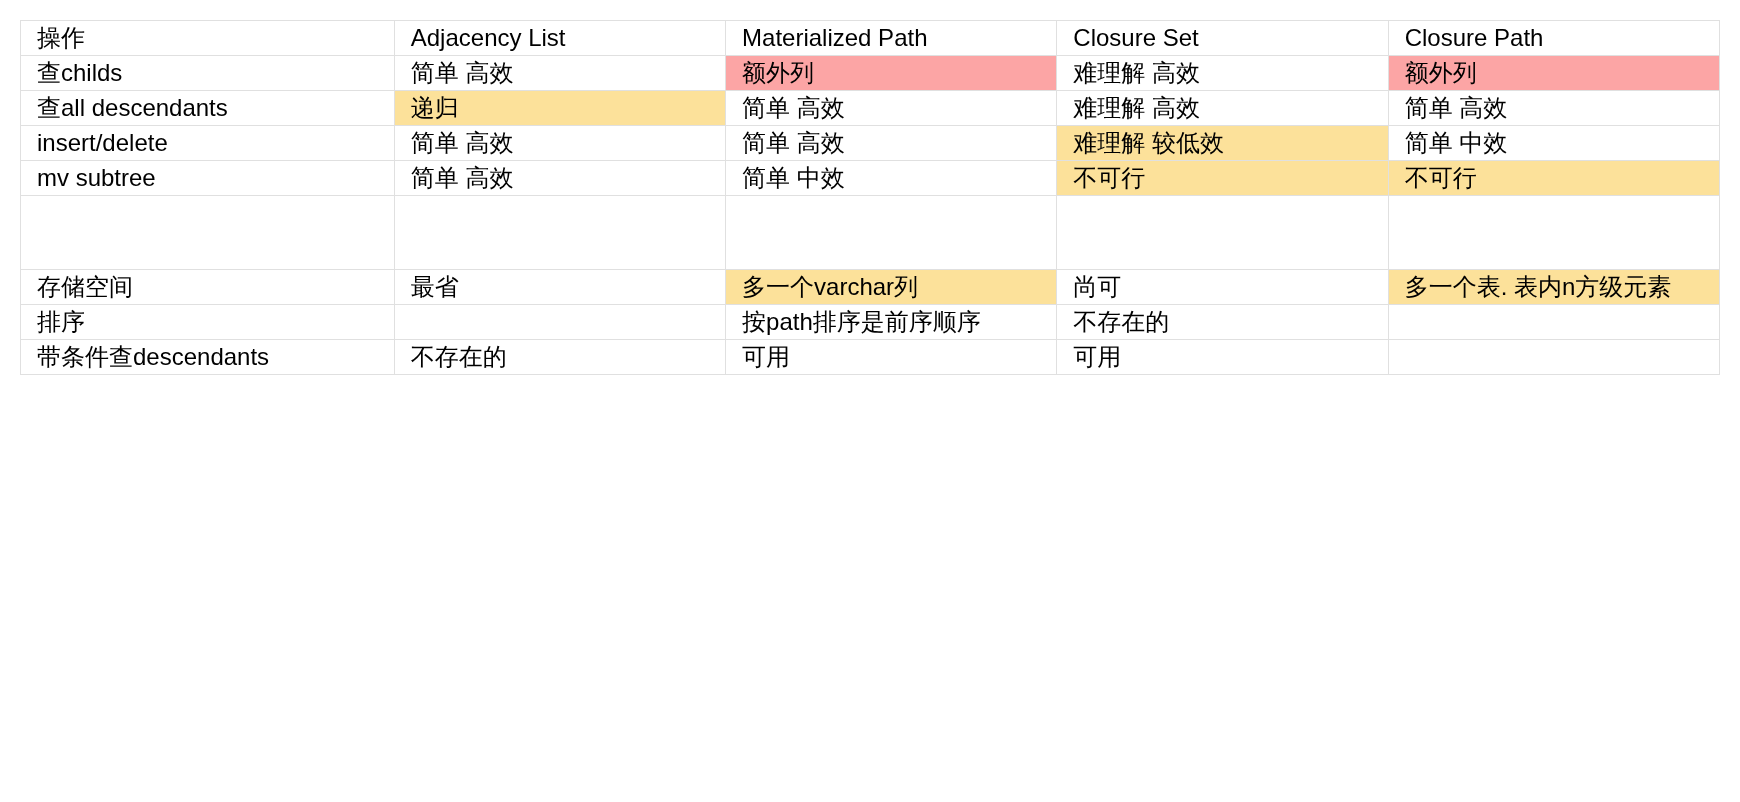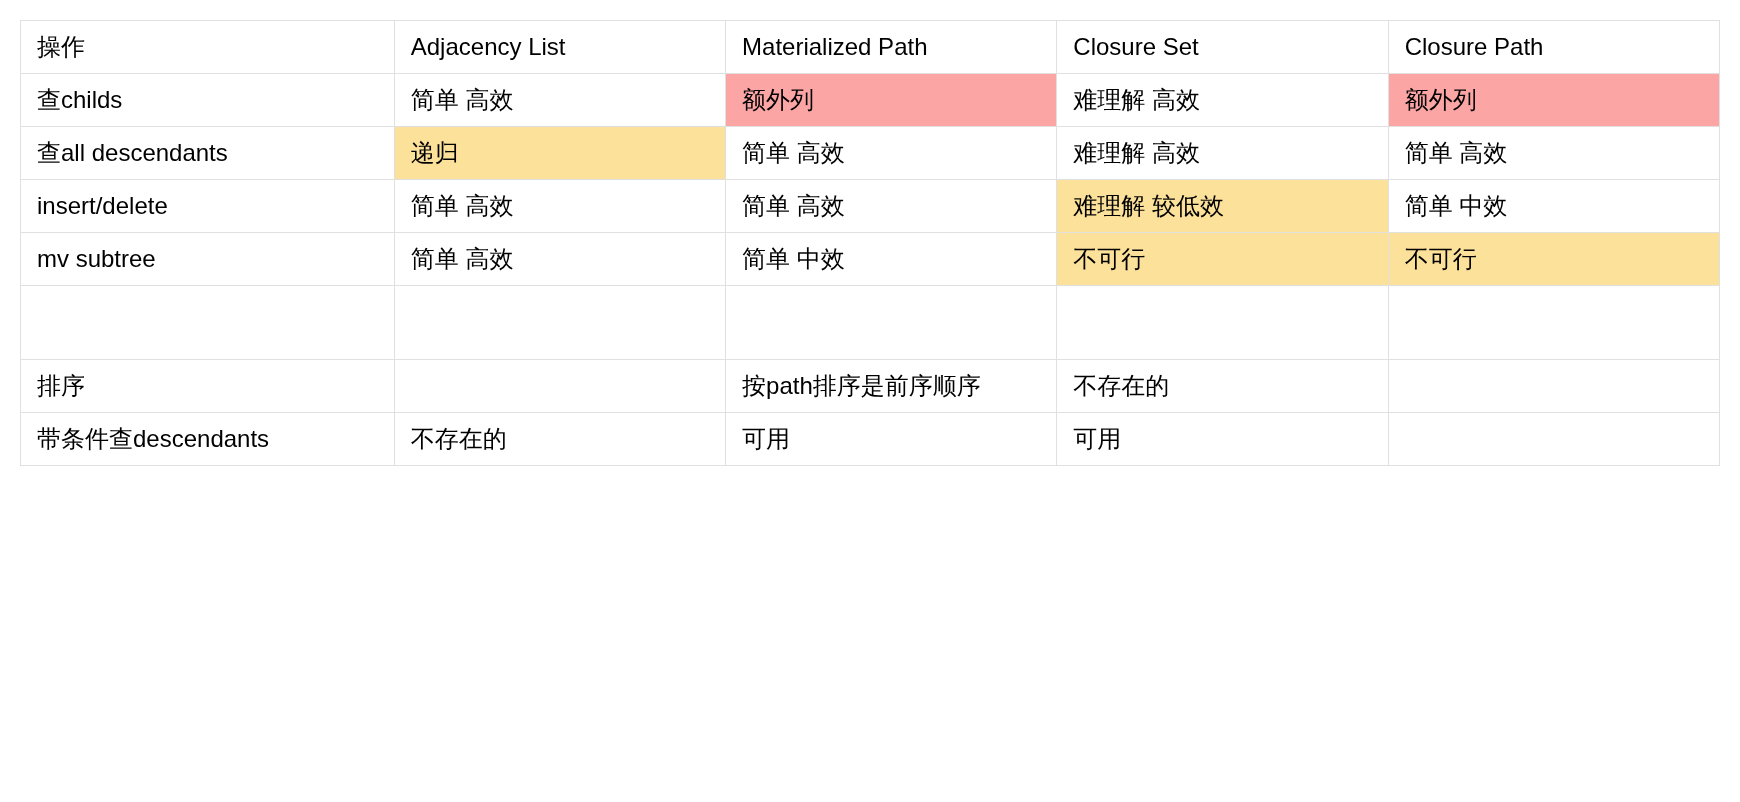--- a/index.html
+++ b/index.html
@@ -14,21 +14,21 @@
       font-size: 24px;
       color: #000;
     }
     table {
       border-collapse: collapse;
       width: 100%;
       table-layout: fixed;
     }
     th, td {
       border: 1px solid #e0e0e0;
-      padding: 10px 16px;
+      padding: 1px 16px;
       text-align: left;
       font-weight: normal;
       vertical-align: middle;
     }
     col.col-op { width: 22%; }
     col.col-data { width: 19.5%; }
     .highlight-yellow {
       background-color: #fce19a;
       margin-top: 36px;
     }
@@ -89,20 +89,27 @@
       <td class="highlight-yellow">不可行</td>
     </tr>
     <tr class="empty-row">
       <td></td>
       <td></td>
       <td></td>
       <td></td>
       <td></td>
     </tr>
     <tr>
+      <td>存储空间</td>
+      <td>最省</td>
+      <td class="highlight-yellow">多一个varchar列</td>
+      <td>尚可</td>
+      <td class="highlight-yellow">多一个表. 表内n方级元素</td>
+    </tr>
+    <tr>
       <td>排序</td>
       <td></td>
       <td>按path排序是前序顺序</td>
       <td>不存在的</td>
       <td></td>
     </tr>
     <tr>
       <td>带条件查descendants</td>
       <td>不存在的</td>
       <td>可用</td>

